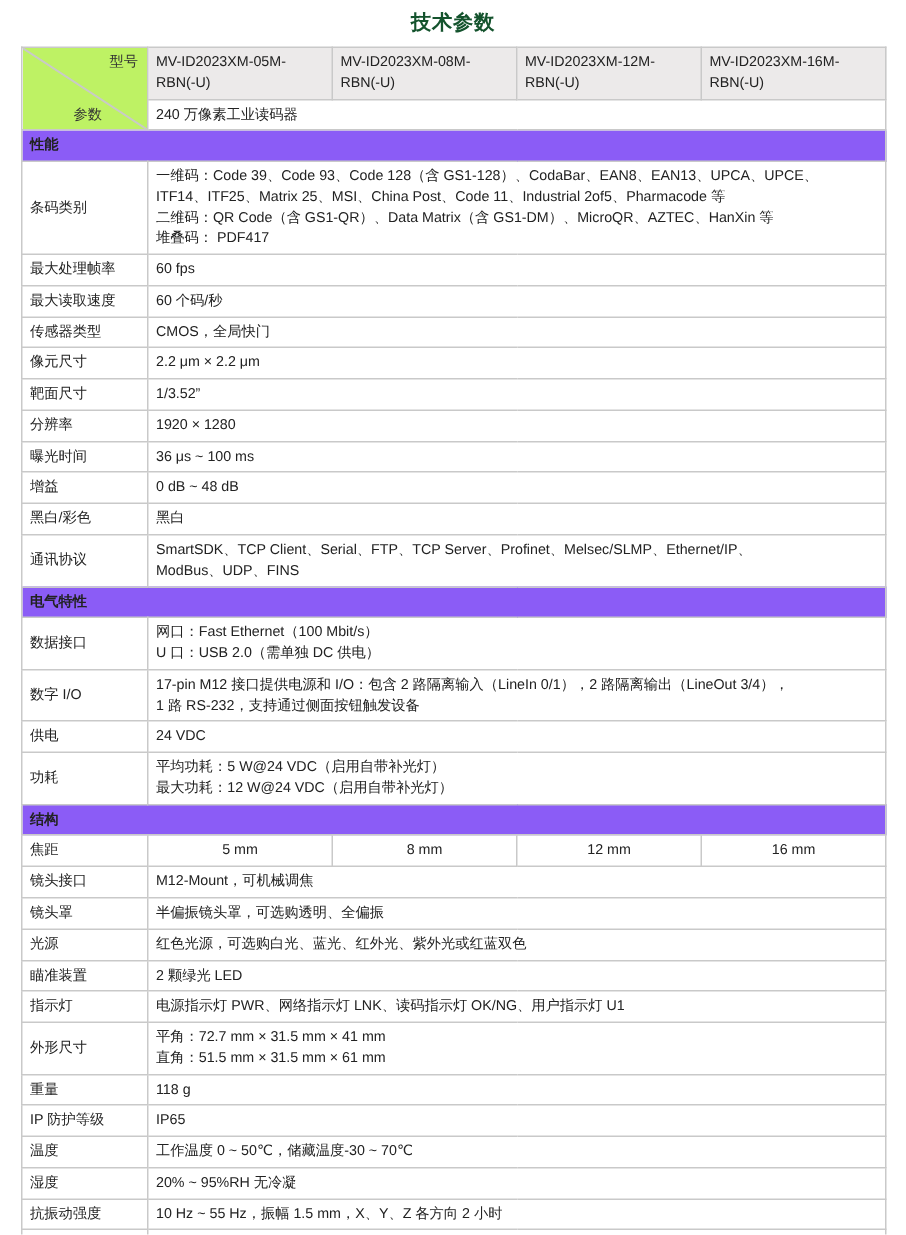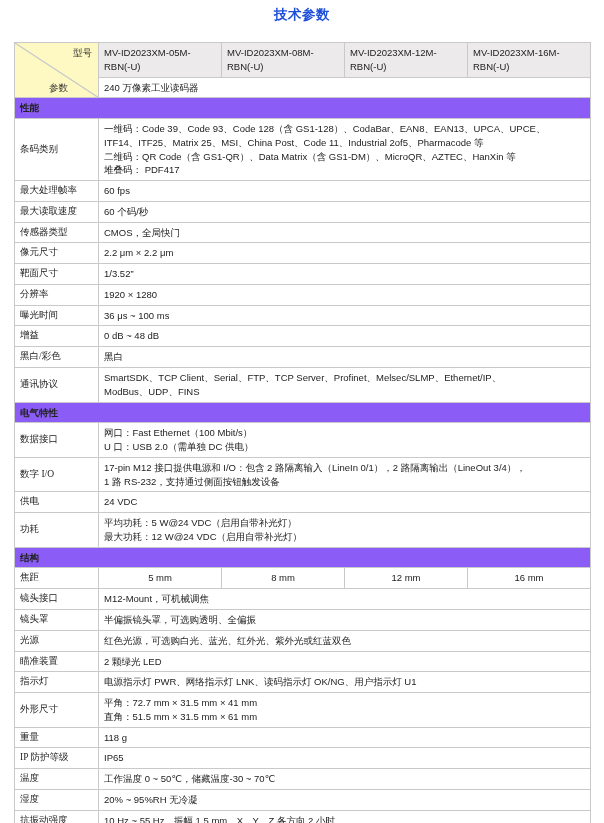--- a/index.html
+++ b/index.html
@@ -15,24 +15,24 @@
     color: #1a1a1a;
     overflow: hidden;
   }
   .page {
     width: 604px;
     padding: 0;
     box-sizing: border-box;
   }
   .doc-title {
     text-align: center;
-    color: #1d4ed8;
+    color: #14532d;
     font-size: 13.5px;
     font-weight: bold;
-    padding: 6px 0 18px 0;
+    padding: 6px 0 7px 0;
     letter-spacing: 0.5px;
   }
   table.spec {
     border-collapse: collapse;
     width: 576px;
     margin: 0 14px;
     table-layout: fixed;
   }
   table.spec td {
     border: 1px solid #c9c9c9;
@@ -44,21 +44,21 @@
   }
   .hdr-model {
     background: #eceaea;
     text-align: left;
     padding: 4px 6px;
     font-size: 9.5px;
     margin-top: 40px;
   }
   .corner {
     position: relative;
-    background: #fef9c3;
+    background: #bef264;
     padding: 0 !important;
     height: 40px;
   }
   .corner .c-diag {
     position: absolute;
     top: 0; left: 0;
     width: 100%;
     height: 100%;
   }
   .corner .lbl-model {
@@ -80,21 +80,20 @@
     background: #8b5cf6;
     font-weight: bold;
     color: #222;
     padding: 3px 6px;
     font-size: 9.5px;
   }
   .label-cell {
     width: 84px;
     background: #ffffff;
     padding: 3px 5px;
-    font-family: Liberation Serif, serif;
   }
   .val-cell {
     background: #ffffff;
   }
   .sub-line {
     display: block;
   }
   .prod-name {
     padding: 4px 6px;
   }

